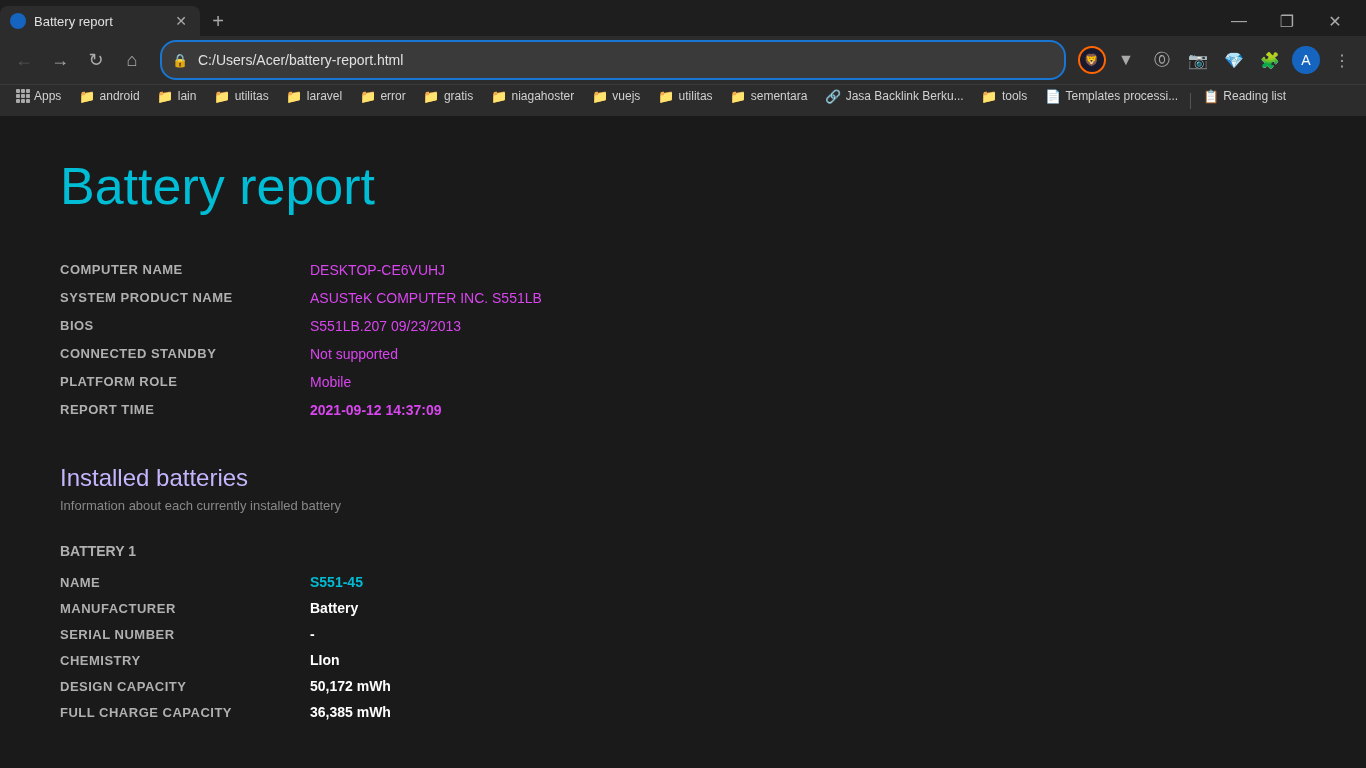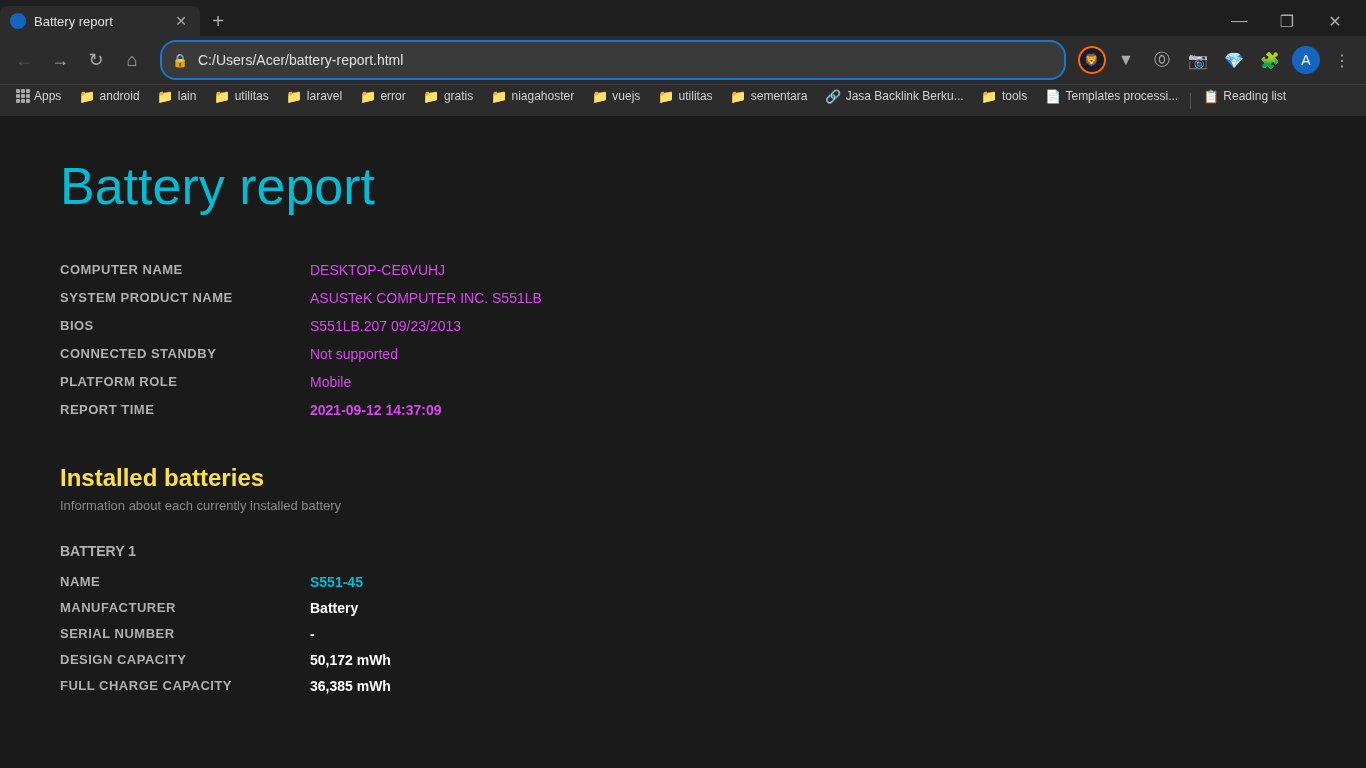--- a/index.html
+++ b/index.html
@@ -44,24 +44,24 @@
     
     .page-content { background: #1a1a1a; padding: 40px 60px; min-height: 630px; }
     .page-title { font-size: 52px; font-weight: 300; color: #00bcd4; margin-bottom: 40px; }
     .info-table { width: 100%; margin-bottom: 40px; }
     .info-row { display: flex; padding: 6px 0; }
     .info-label { width: 250px; font-size: 13px; font-weight: 700; color: #b0b0b0; text-transform: uppercase; letter-spacing: 0.5px; flex-shrink: 0; }
     .info-value { font-size: 14px; color: #d946ef; }
     .info-value.bold { font-weight: 700; }
 
     
-    .section-title { font-size: 24px; font-weight: 700; color: #fde047; margin-bottom: 6px; }
+    .section-title { font-size: 24px; font-weight: 400; color: #c4b5fd; margin-bottom: 6px; }
     .section-subtitle { font-size: 13px; color: #888; margin-bottom: 30px; }
     .battery-header { font-size: 14px; font-weight: 700; color: #b0b0b0; margin-bottom: 10px; text-transform: uppercase; }
-    .battery-row { display: flex; padding: 5px 0; }
+    .battery-row { display: flex; padding: 5px 0; align-items: center; }
     .battery-label { width: 250px; font-size: 13px; font-weight: 700; color: #b0b0b0; text-transform: uppercase; letter-spacing: 0.5px; flex-shrink: 0; }
     .battery-value { font-size: 14px; color: #ffffff; font-weight: bold; }
     .battery-value.cyan { color: #00bcd4; }
   </style>
 </head>
 <body>
 
 <div class="browser-chrome">
 
   <div class="tab-bar">
@@ -219,20 +219,24 @@
       </div>
       <div class="battery-row">
         <span class="battery-label">MANUFACTURER</span>
         <span class="battery-value">Battery</span>
       </div>
       <div class="battery-row">
         <span class="battery-label">SERIAL NUMBER</span>
         <span class="battery-value">-</span>
       </div>
       <div class="battery-row">
+        <span class="battery-label">CHEMISTRY</span>
+        <span class="battery-value">LIon</span>
+      </div>
+      <div class="battery-row">
         <span class="battery-label">DESIGN CAPACITY</span>
         <span class="battery-value">50,172 mWh</span>
       </div>
       <div class="battery-row">
         <span class="battery-label">FULL CHARGE CAPACITY</span>
         <span class="battery-value">36,385 mWh</span>
       </div>
     </div>
   </div>
 

